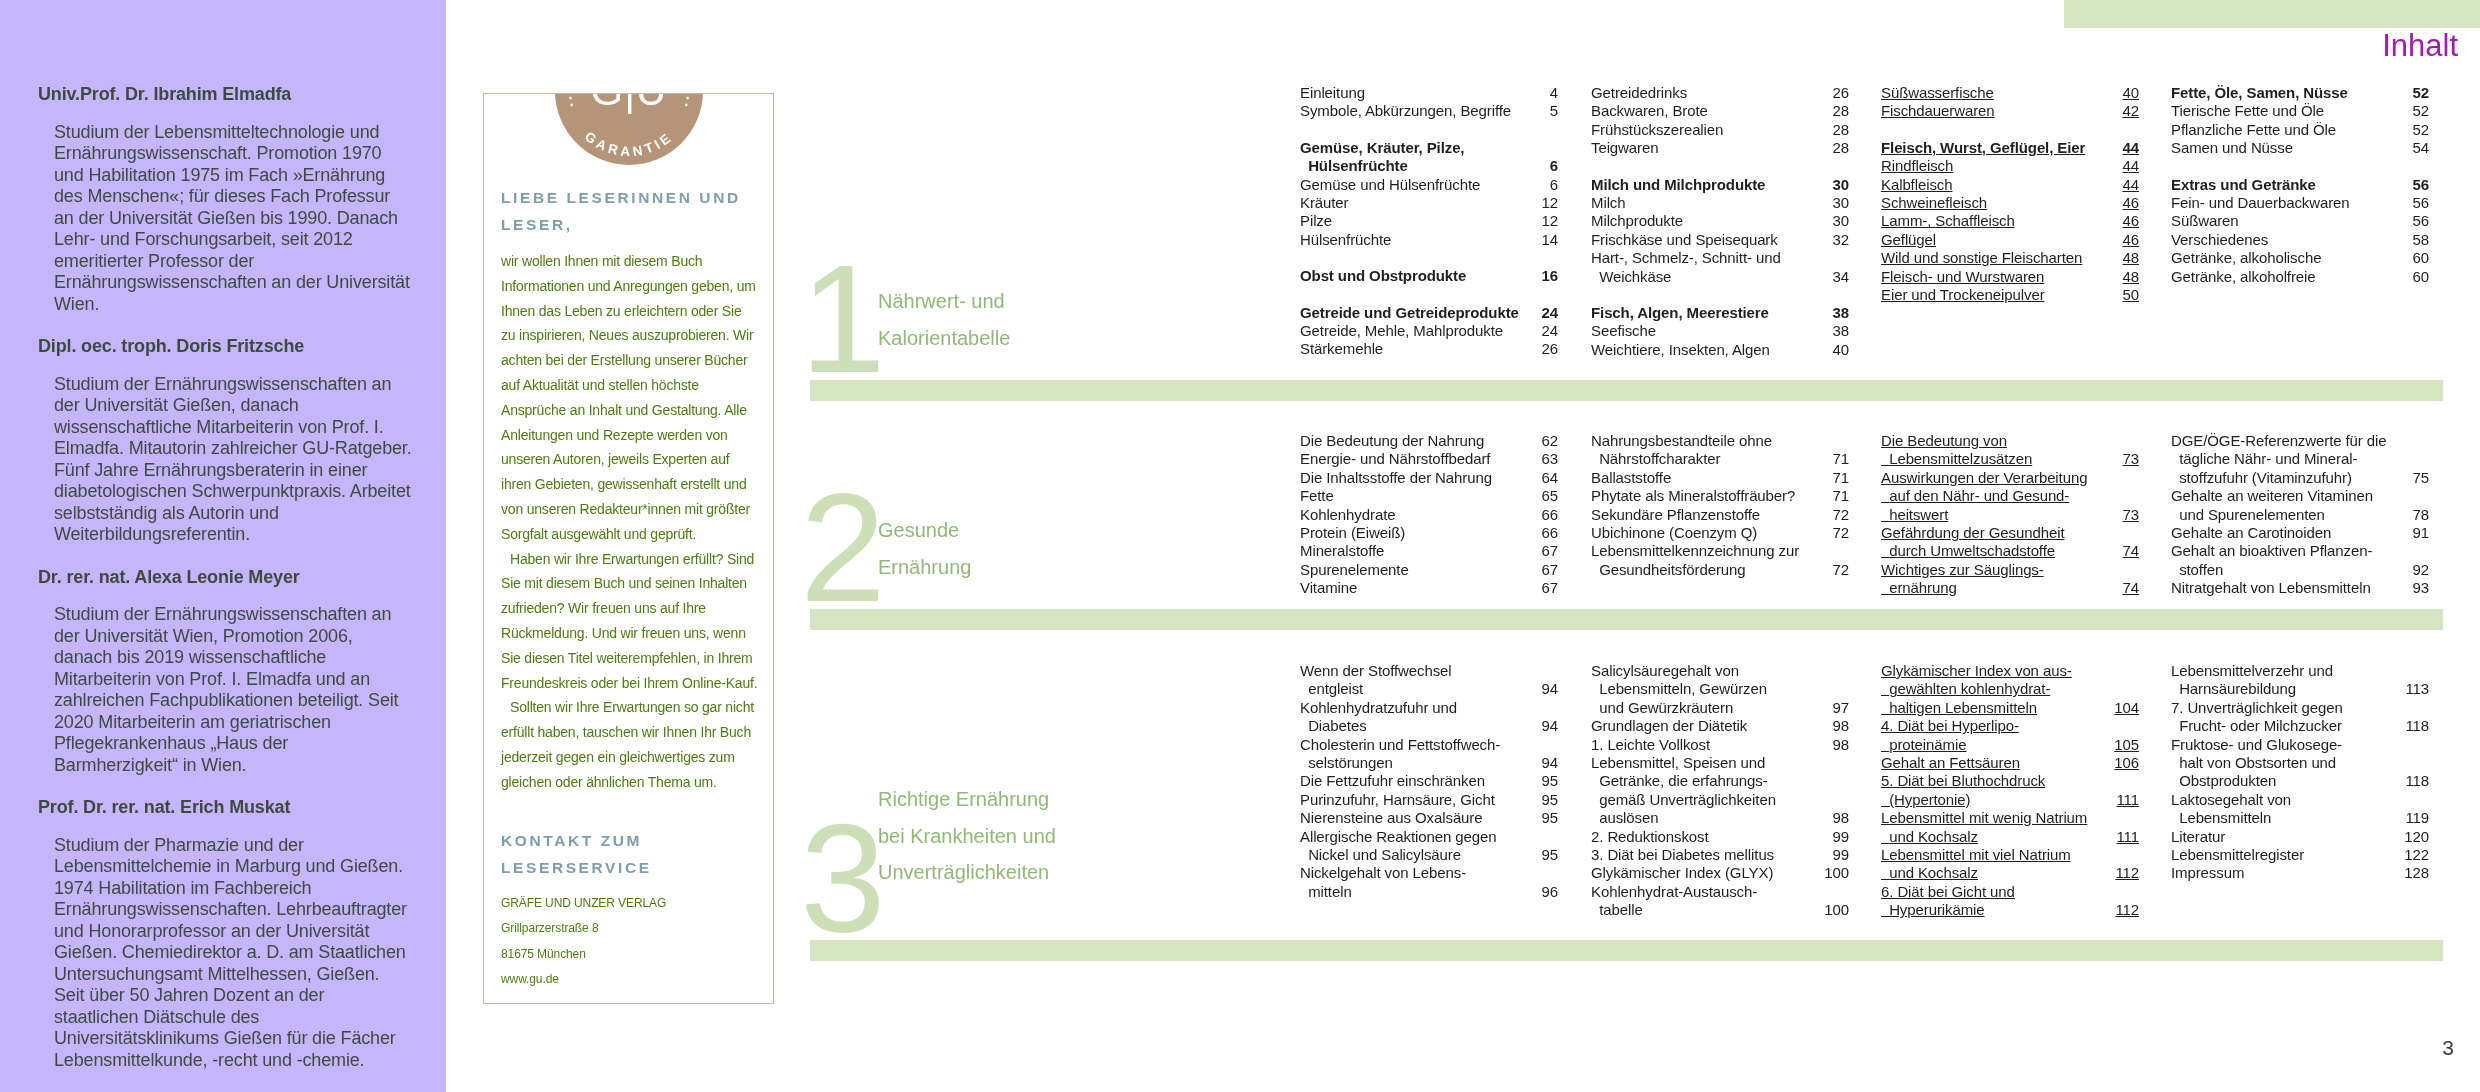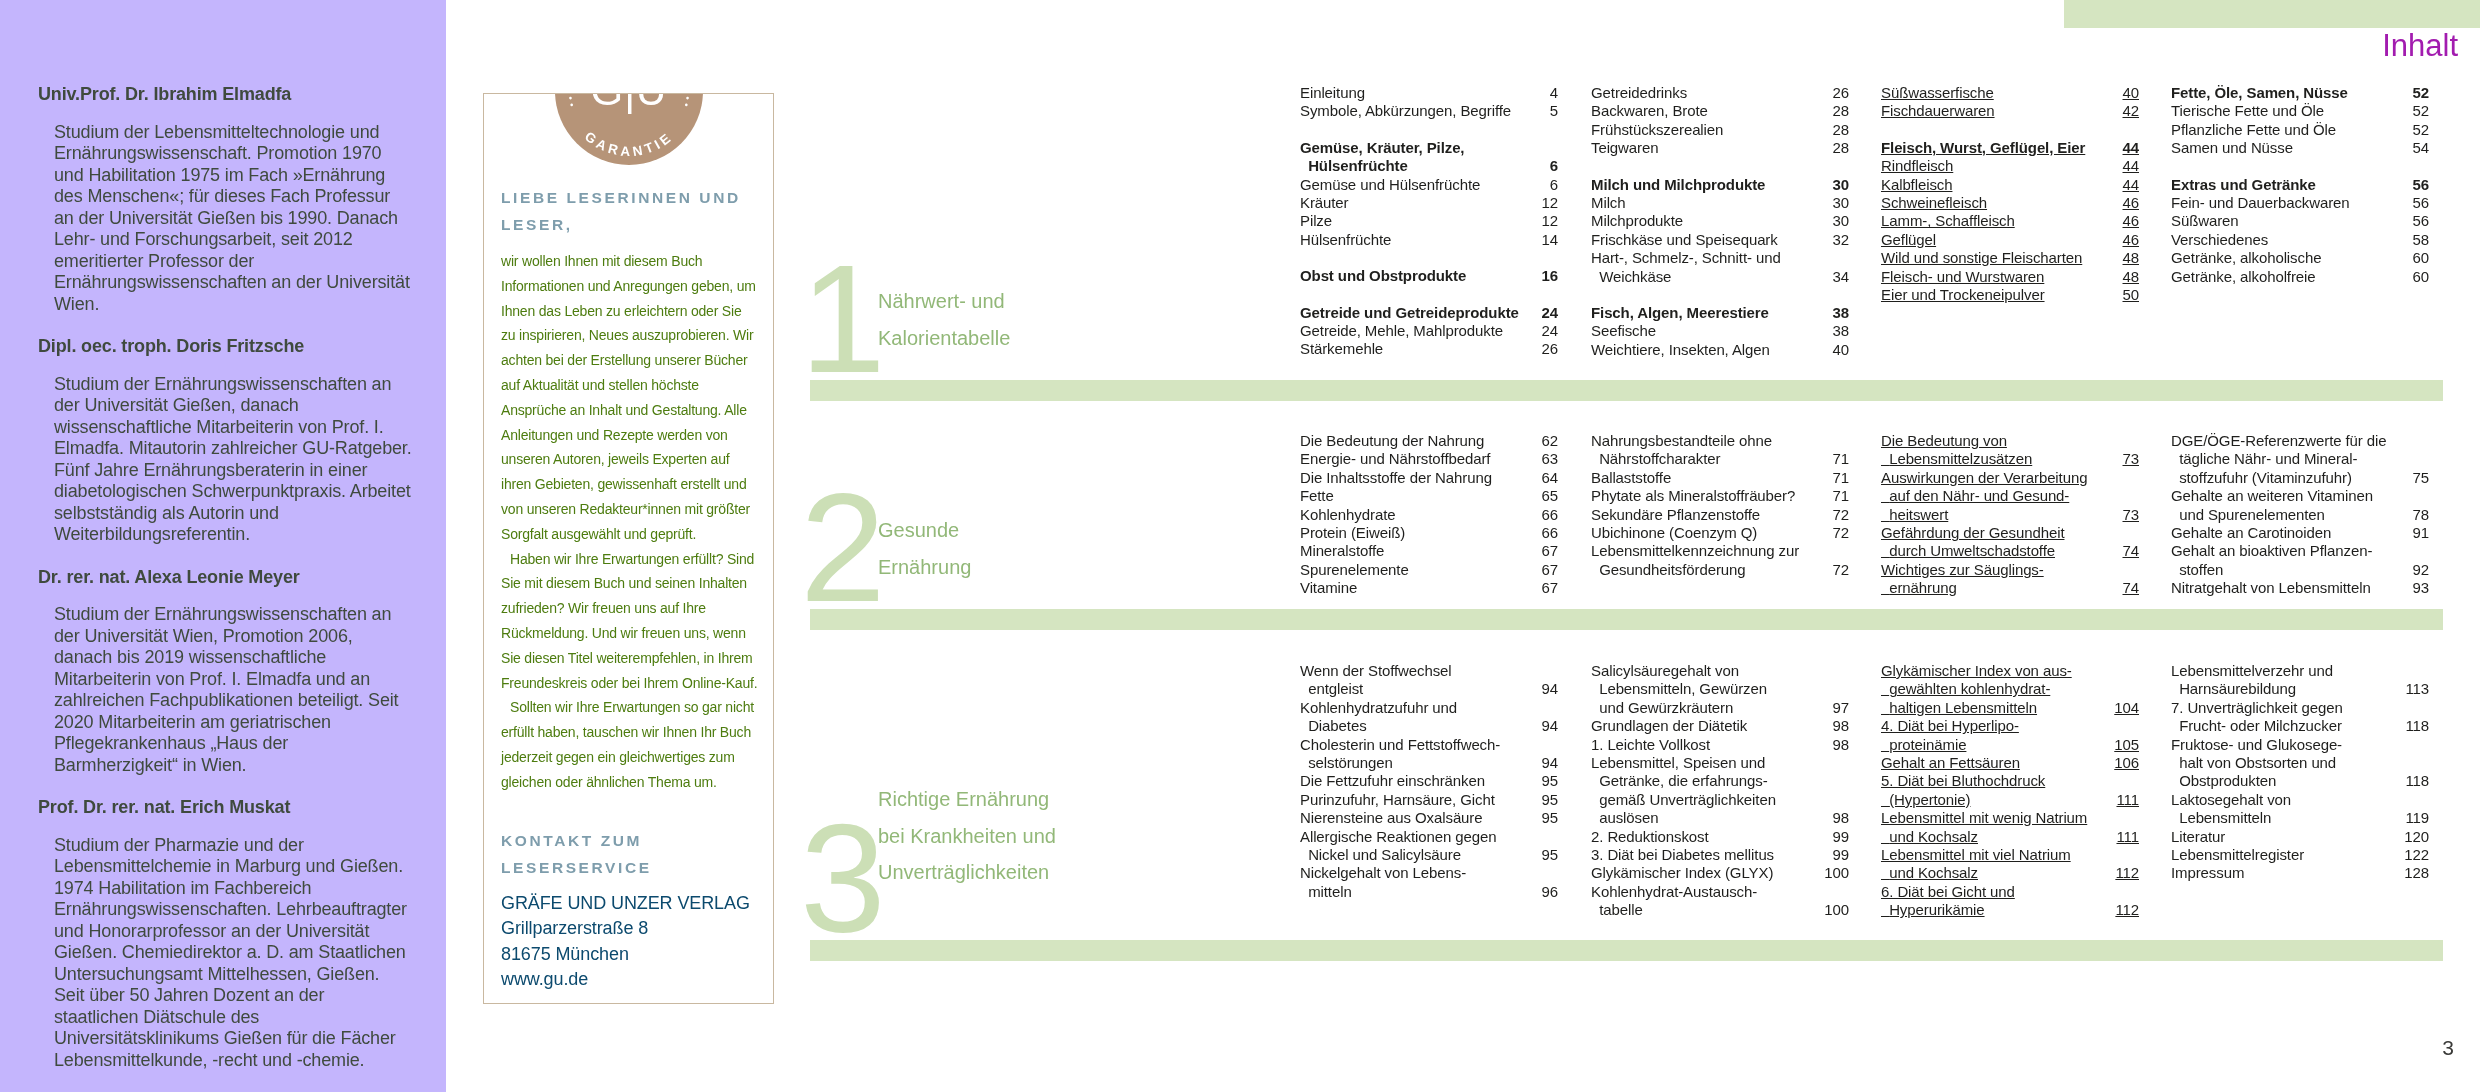--- a/index.html
+++ b/index.html
@@ -22,21 +22,21 @@
               overflow:hidden;}
   .logo{position:absolute;left:50%;top:0;transform:translate(-50%,-52%);width:150px;height:150px;}
   .seal-arc{font-size:13.5px;font-weight:700;letter-spacing:3.6px;fill:#ffffff;}
   .seal-center{font-size:42px;fill:#ffffff;letter-spacing:1px;}
   .dots{stroke:#ffffff;stroke-width:2.6;stroke-dasharray:0.1 6.8;stroke-linecap:round;fill:none;}
   .blue-head{color:#7e9dac;font-size:15.5px;font-weight:700;letter-spacing:2.6px;
              line-height:27px;margin:0 0 11px 0;}
   .blue-head.contact{margin:32px 0 10px 0;}
   .letter-body p{margin:0;font-size:14px;line-height:24.8px;color:#4d7c0f;letter-spacing:-0.2px;}
   .letter-body p.indent{text-indent:9px;}
-  .addr div{font-size:18px;line-height:25.5px;color:#0c4a6e;letter-spacing:-0.1px;}
+  .addr div{font-size:12px;line-height:25.5px;color:#4d7c0f;letter-spacing:-0.1px;}
 
   
   .top-strip{position:absolute;left:2064px;top:0;width:416px;height:28px;background:#d5e5c1;}
   .inhalt{position:absolute;right:22px;top:28px;font-size:31px;color:#a21caf;}
   .pagenum{position:absolute;right:26px;top:1036px;font-size:21px;color:#3a3a38;}
 
   .sec-num{position:absolute;left:800px;font-size:154px;line-height:1;color:#ccdfb6;}
   #sec0 .sec-num{top:242px;} #sec1 .sec-num{top:471px;} #sec2 .sec-num{top:802px;}
   .sec-title{position:absolute;left:878px;font-size:20px;line-height:36.5px;color:#92b878;
              white-space:pre-wrap;}

